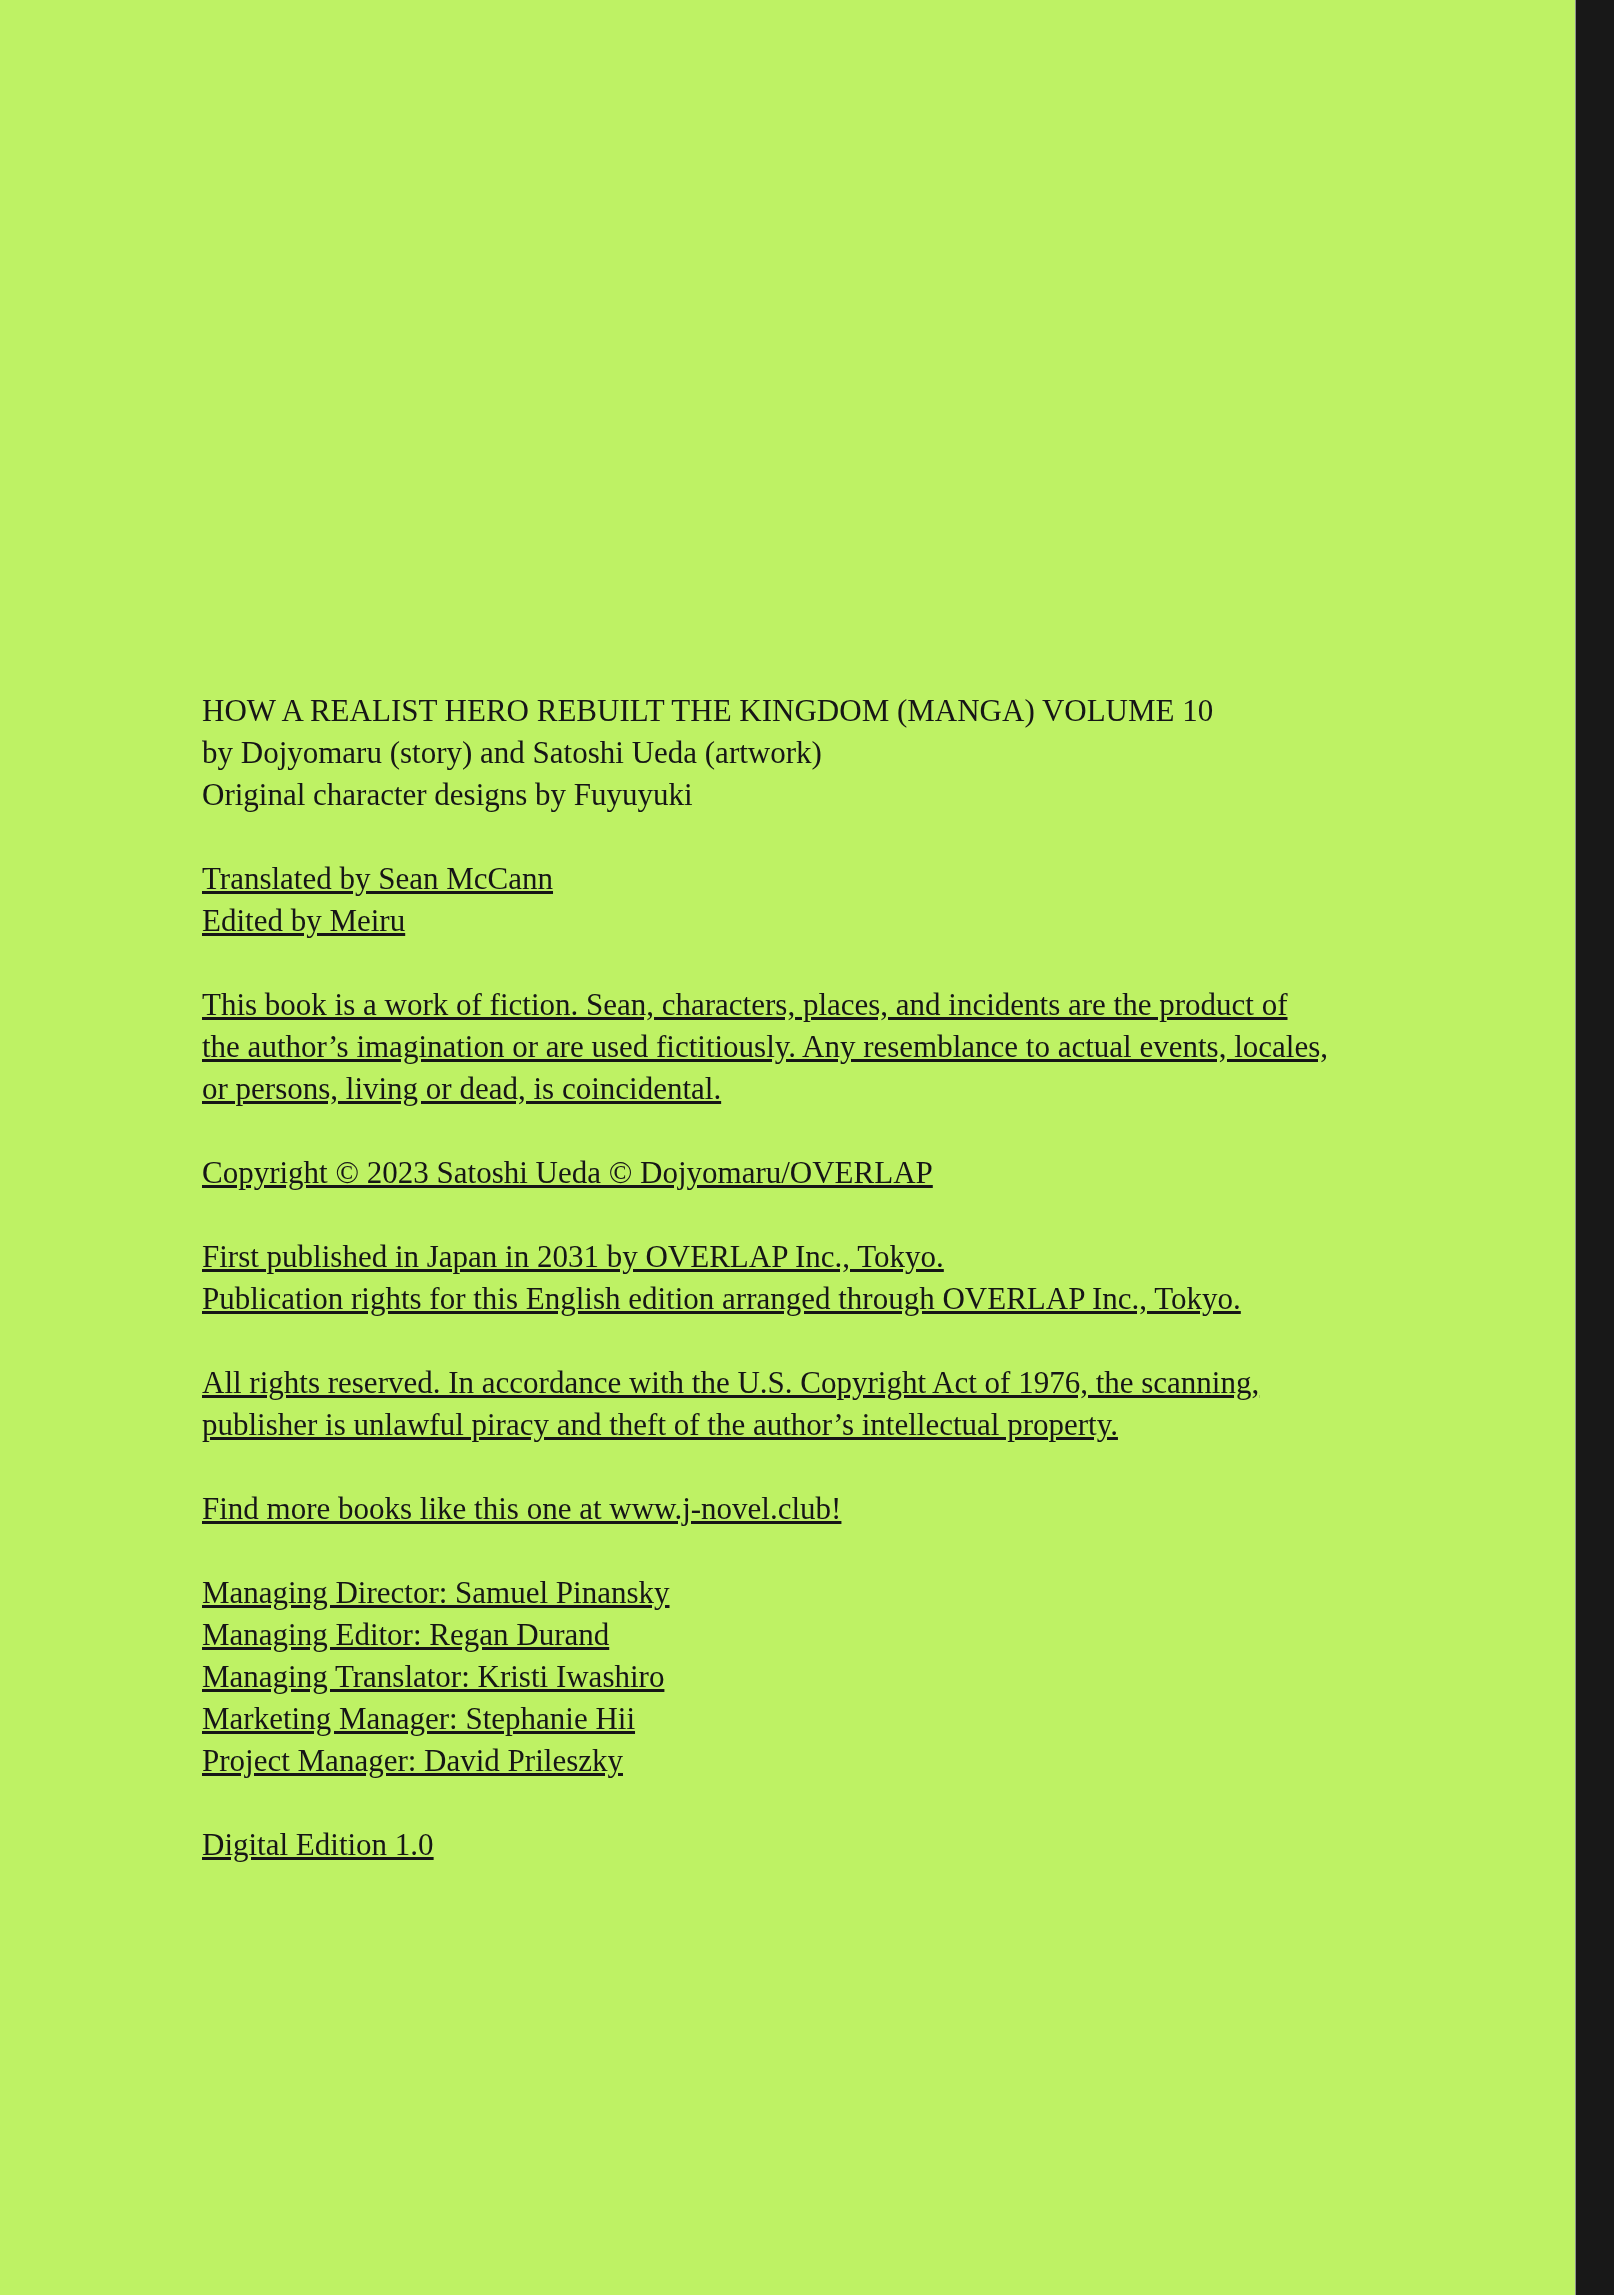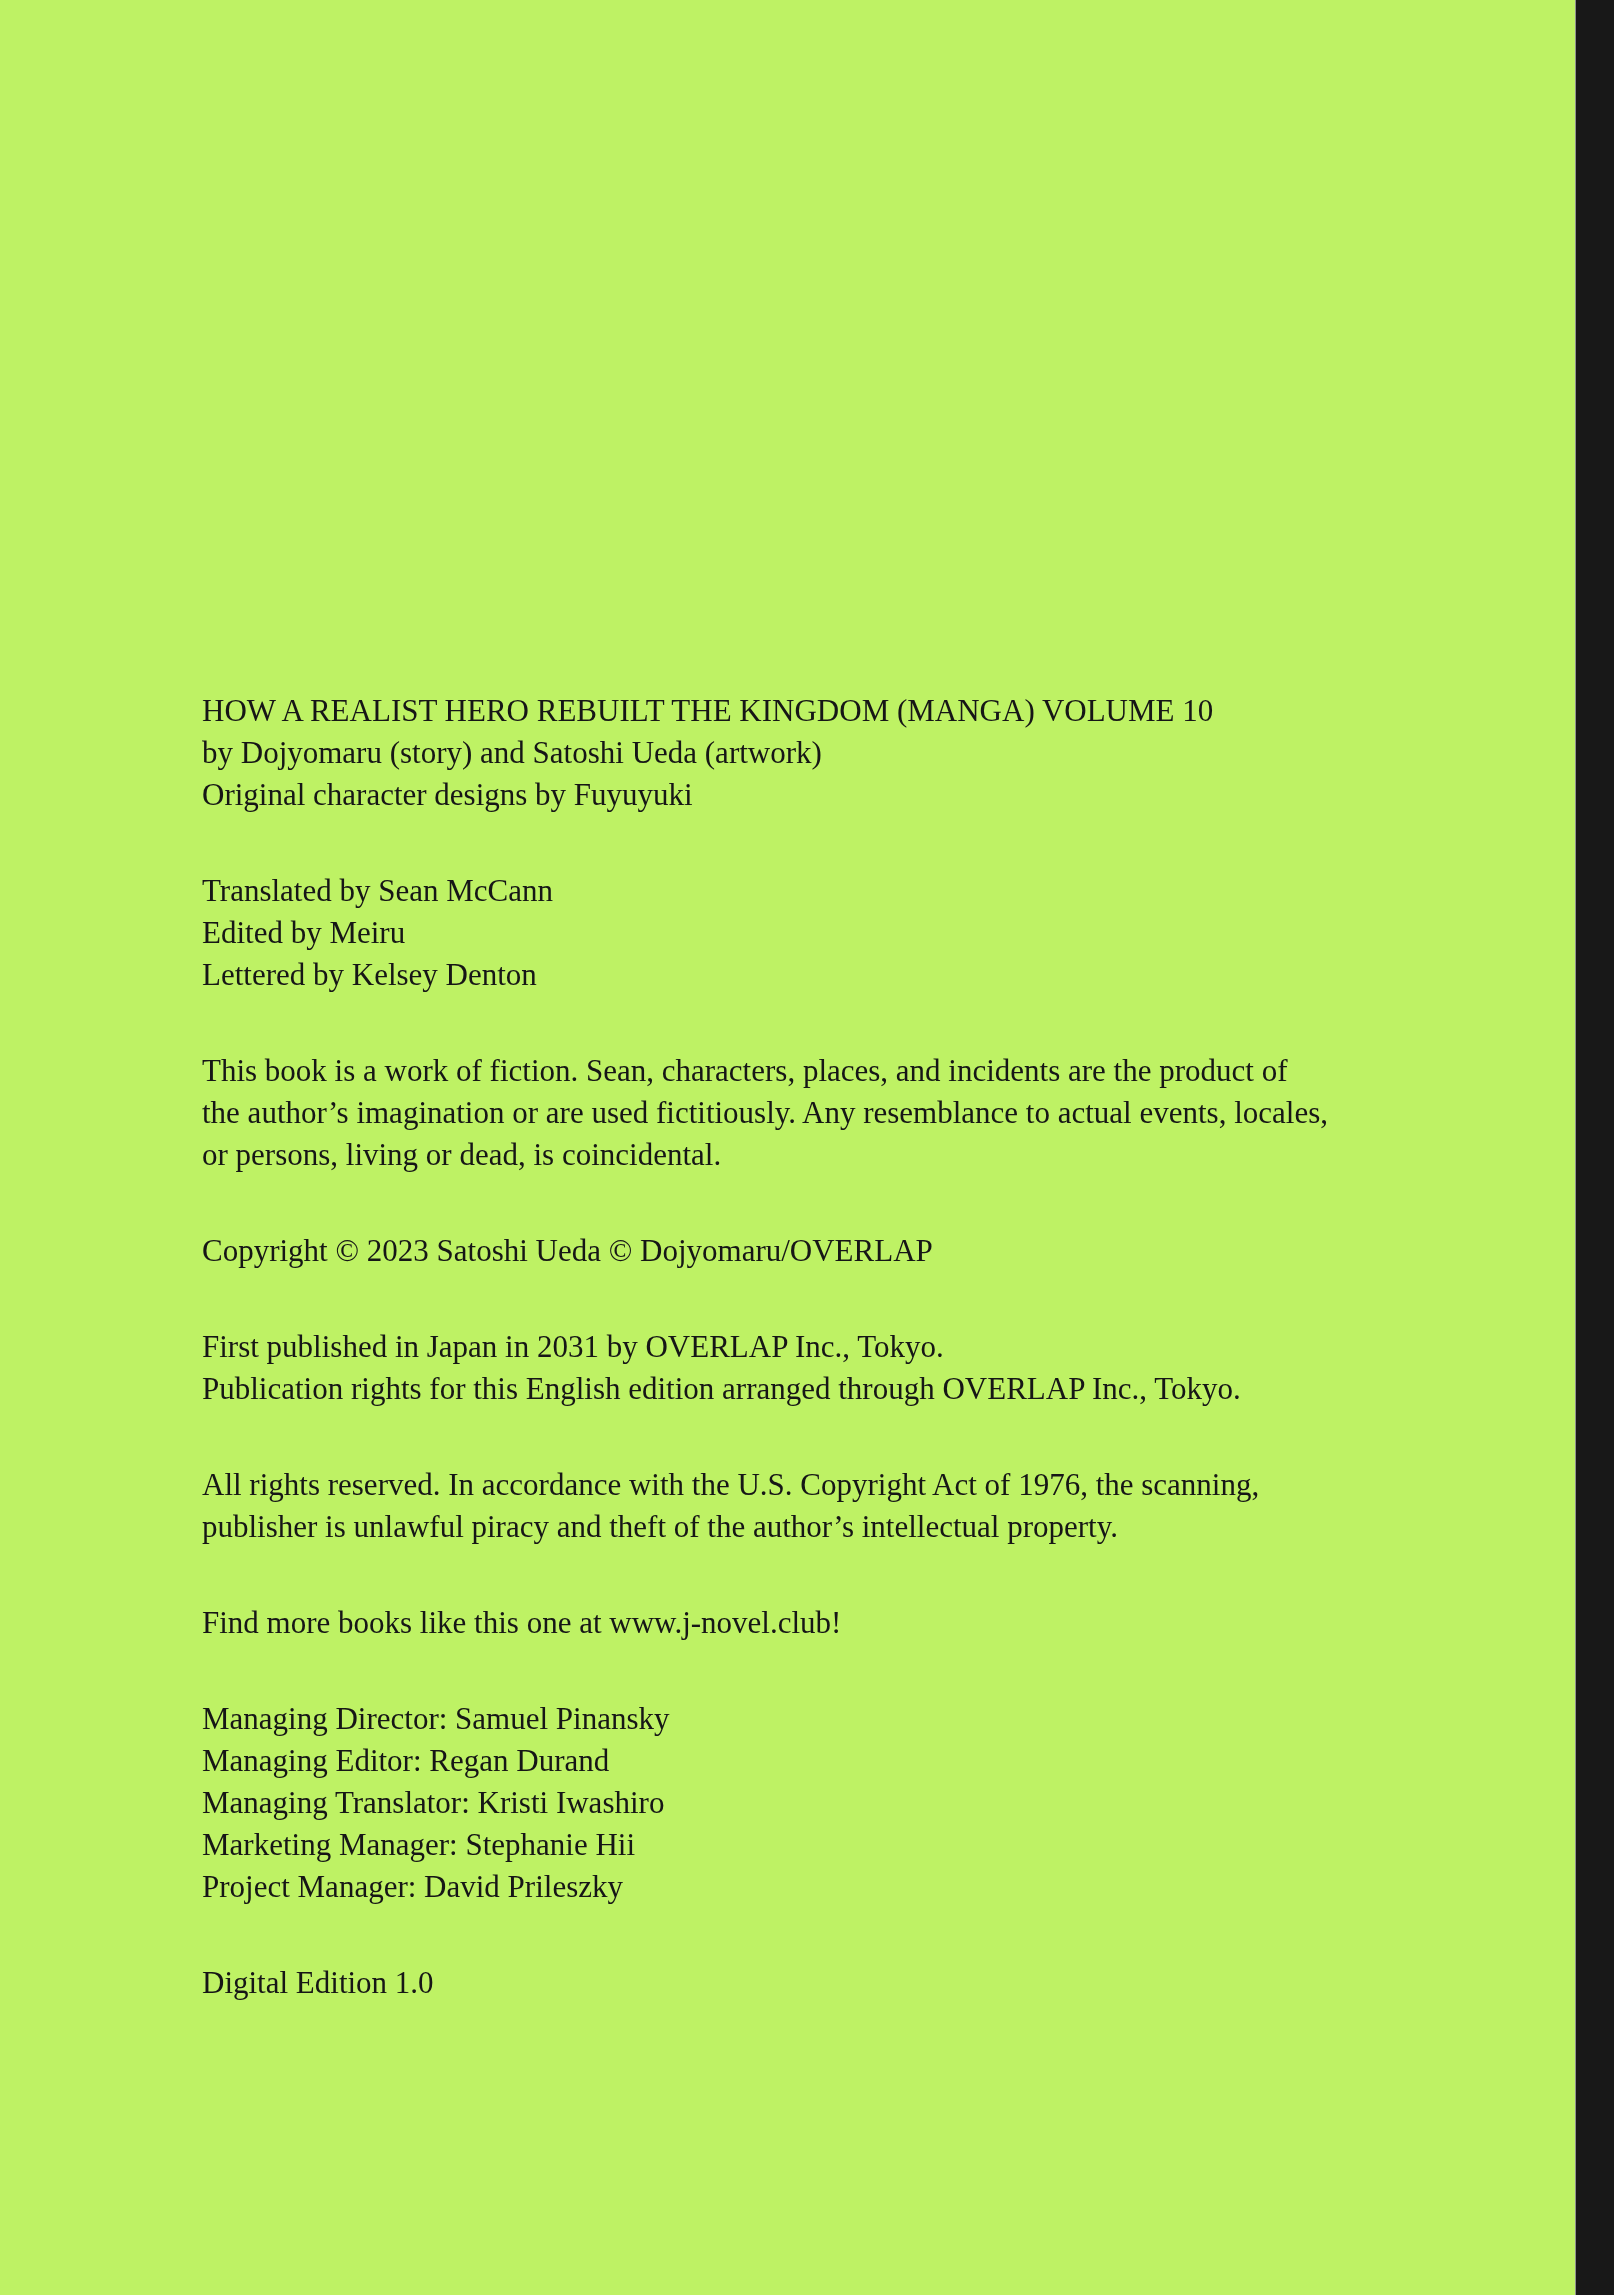--- a/index.html
+++ b/index.html
@@ -26,21 +26,22 @@
     width: 1343px;
     font-size: 31px;
     line-height: 42px;
     color: #161616;
     font-weight: 400;
   }
   .colophon section {
     margin: 0;
   }
   .colophon section + section {
-    margin-top: 54px; 
+    margin-top: 42px; 
+    text-decoration: underline;
   }
   .line {
     white-space: nowrap;
   }
   .edge-bar {
     position: absolute;
     top: 0;
     right: 0;
     width: 38px;
     height: 100%;
@@ -58,21 +59,20 @@
 
     <section>
       <div class="line">HOW A REALIST HERO REBUILT THE KINGDOM (MANGA) VOLUME 10</div>
       <div class="line">by Dojyomaru (story) and Satoshi Ueda (artwork)</div>
       <div class="line">Original character designs by Fuyuyuki</div>
     </section>
 
     <section>
       <div class="line">Translated by Sean McCann</div>
       <div class="line">Edited by Meiru</div>
-      <div class="line">Lettered by Kelsey Denton</div>
     </section>
 
     <section>
       <div class="line">This book is a work of fiction. Sean, characters, places, and incidents are the product of</div>
       <div class="line">the author’s imagination or are used fictitiously. Any resemblance to actual events, locales,</div>
       <div class="line">or persons, living or dead, is coincidental.</div>
     </section>
 
     <section>
       <div class="line">Copyright © 2023 Satoshi Ueda © Dojyomaru/OVERLAP</div>

